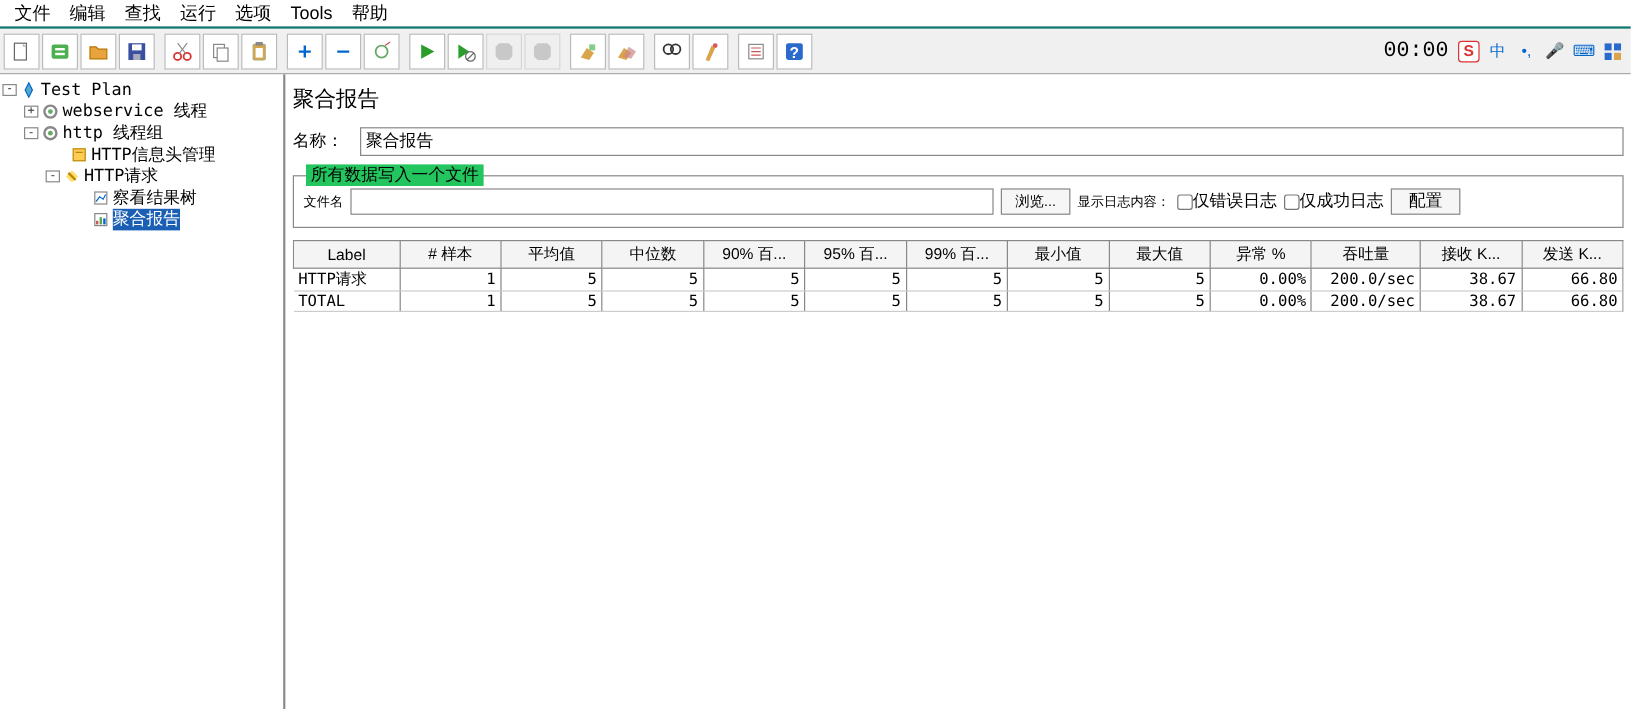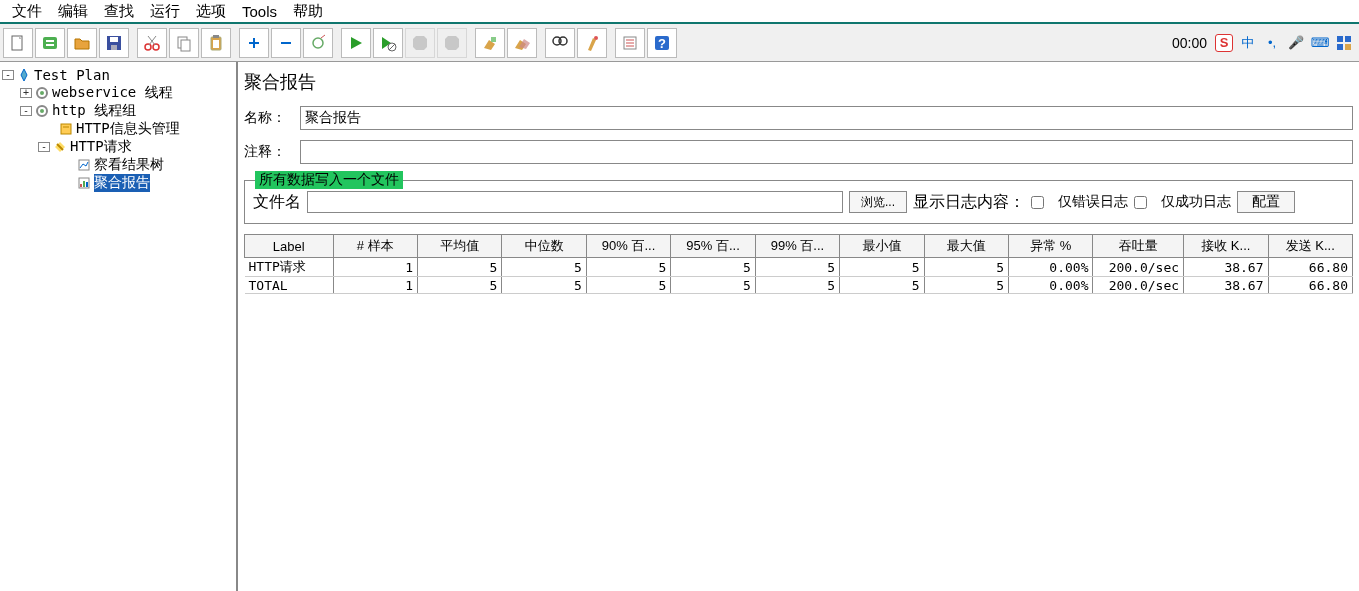--- a/index.html
+++ b/index.html
@@ -8,21 +8,21 @@
 
 .menubar { display: flex; align-items: center; height: 24px; padding: 2px 4px; border-bottom: 2px solid #0f766e; background: #fff; font-size: 15px; }
 .menubar .menu-item { padding: 2px 8px; cursor: pointer; }
 
 
 .toolbar { display: flex; align-items: center; height: 38px; padding: 2px; border-bottom: 1px solid #999; background: #f0f0f0; }
 .toolbar .tbtn { width: 30px; height: 30px; margin: 1px; border: 1px solid #bbb; background: #fff; display: flex; align-items: center; justify-content: center; cursor: pointer; font-size: 16px; }
 .toolbar .tbtn.disabled { opacity: 0.45; background: #eee; }
 .toolbar .sep { width: 6px; height: 30px; }
 .toolbar-spacer { flex: 1; }
-.toolbar .timer { font-size: 14px; font-family: Liberation Sans, sans-serif; color: #000; padding-right: 4px; }
+.toolbar .timer { font-size: 18px; font-family: Liberation Mono, monospace; color: #000; padding-right: 4px; }
 .toolbar .tray { display: flex; align-items: center; gap: 6px; padding: 0 4px; }
 .tray .tray-icon { width: 18px; height: 18px; display: flex; align-items: center; justify-content: center; font-size: 13px; }
 
 
 .main { display: flex; height: calc(591px - 24px - 38px); }
 .tree { width: 238px; border-right: 2px solid #888; padding: 4px 2px; font-family: monospace; font-size: 14px; overflow: hidden; background: #fff; }
 .tree .node { white-space: nowrap; display: flex; align-items: center; height: 18px; }
 .tree .exp { width: 12px; display: inline-block; text-align: center; font-size: 10px; cursor: pointer; color: #333; border: 1px solid #888; line-height: 8px; height: 10px; margin-right: 2px; }
 .tree .noexp { width: 12px; display: inline-block; }
 .tree .icon { width: 16px; height: 16px; display: inline-flex; align-items: center; justify-content: center; margin-right: 2px; }
@@ -31,24 +31,24 @@
 
 .content { flex: 1; padding: 8px 6px; background: #fff; display: flex; flex-direction: column; }
 .content h2 { font-size: 18px; font-weight: normal; margin-bottom: 12px; }
 .form-row { display: flex; align-items: center; margin-bottom: 10px; }
 .form-row .flabel { width: 56px; font-size: 14px; }
 .form-row input[type=text] { flex: 1; height: 24px; border: 1px solid #888; padding: 0 4px; font-size: 14px; background: #fff; }
 
 .fieldset { border: 1px solid #888; margin: 6px 0 10px 0; padding: 10px 8px 10px 8px; position: relative; }
 .fieldset .legend { position: absolute; top: -10px; left: 10px; background: #22c55e; padding: 0 4px; font-size: 14px; }
 .file-row { display: flex; align-items: center; gap: 6px; }
-.file-row .flabel2 { font-size: 16px; text-align: right; }
+.file-row .flabel2 { font-size: 11px; text-align: right; }
 .file-row input[type=text] { width: 536px; height: 22px; border: 1px solid #888; background: #fff; }
 .file-row .browse-btn { height: 22px; width: 58px; border: 1px solid #888; background: #f6f6f6; font-size: 12px; cursor: pointer; }
-.file-row .chk { display: flex; align-items: center; gap: 14px; font-size: 14px; }
+.file-row .chk { display: flex; align-items: center; gap: 0; font-size: 14px; }
 .file-row .cfg-btn { height: 22px; width: 58px; border: 1px solid #888; background: #f6f6f6; font-size: 14px; cursor: pointer; }
 
 
 .tablewrap { flex: 1; overflow: hidden; }
 table.rep { border-collapse: collapse; width: 100%; font-size: 13px; table-layout: fixed; }
 table.rep th { border: 1px solid #888; background: #f4f4f4; font-weight: normal; padding: 2px 4px; text-align: center; height: 20px; overflow: hidden; white-space: nowrap; margin-top: 37px; }
 table.rep td { border-right: 1px solid #888; border-bottom: 1px solid #ccc; padding: 0 4px; height: 17px; overflow: hidden; white-space: nowrap; }
 table.rep td.num { text-align: right; font-family: monospace; }
 table.rep td.txt { text-align: left; font-family: monospace; }
 
@@ -293,24 +293,20 @@
       <span class="label">聚合报告</span>
     </div>
   </div>
 
   <div class="content">
     <h2>聚合报告</h2>
 
     <div class="form-row">
       <div class="flabel">名称：</div>
       <input type="text" value="聚合报告" style="">
-    </div>
-    <div class="form-row">
-      <div class="flabel">注释：</div>
-      <input type="text" value="" style="">
     </div>
 
     <div class="fieldset">
       <div class="legend">所有数据写入一个文件</div>
       <div class="file-row">
         <span class="flabel2">文件名</span>
         <input type="text" value="" style="">
         <button class="browse-btn">浏览...</button>
         <span class="flabel2">显示日志内容：</span>
         <label class="chk">

